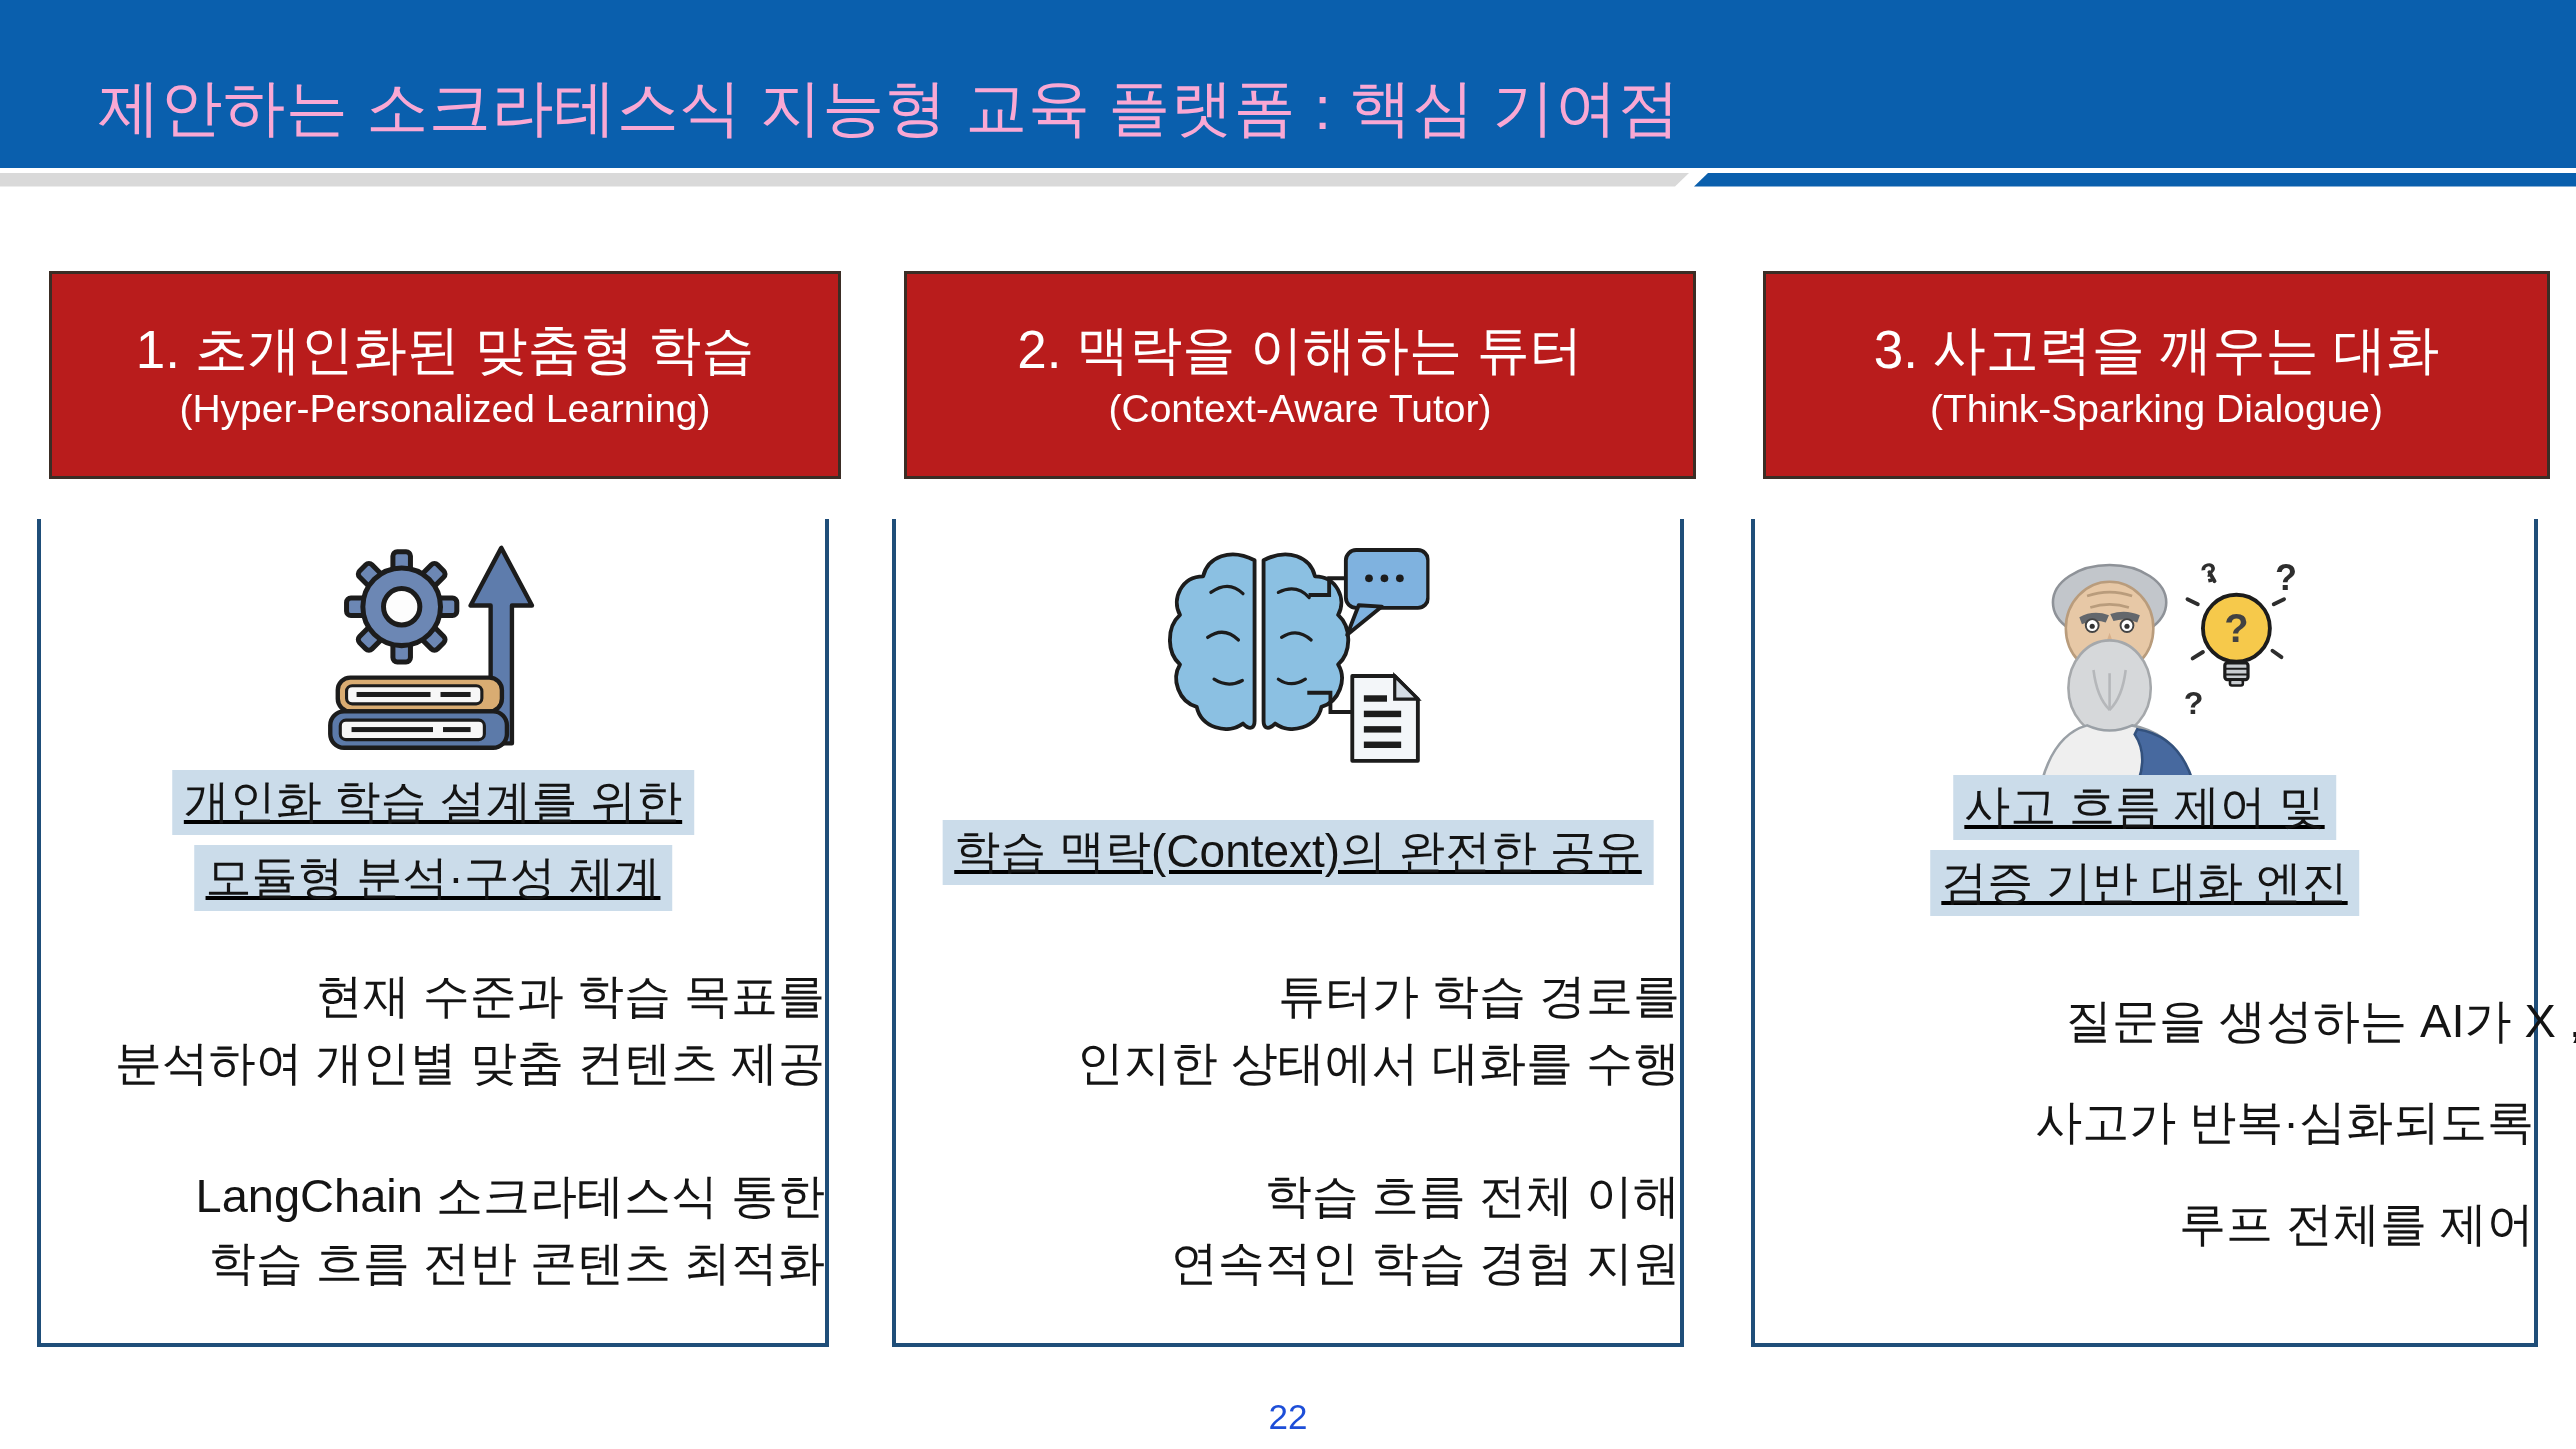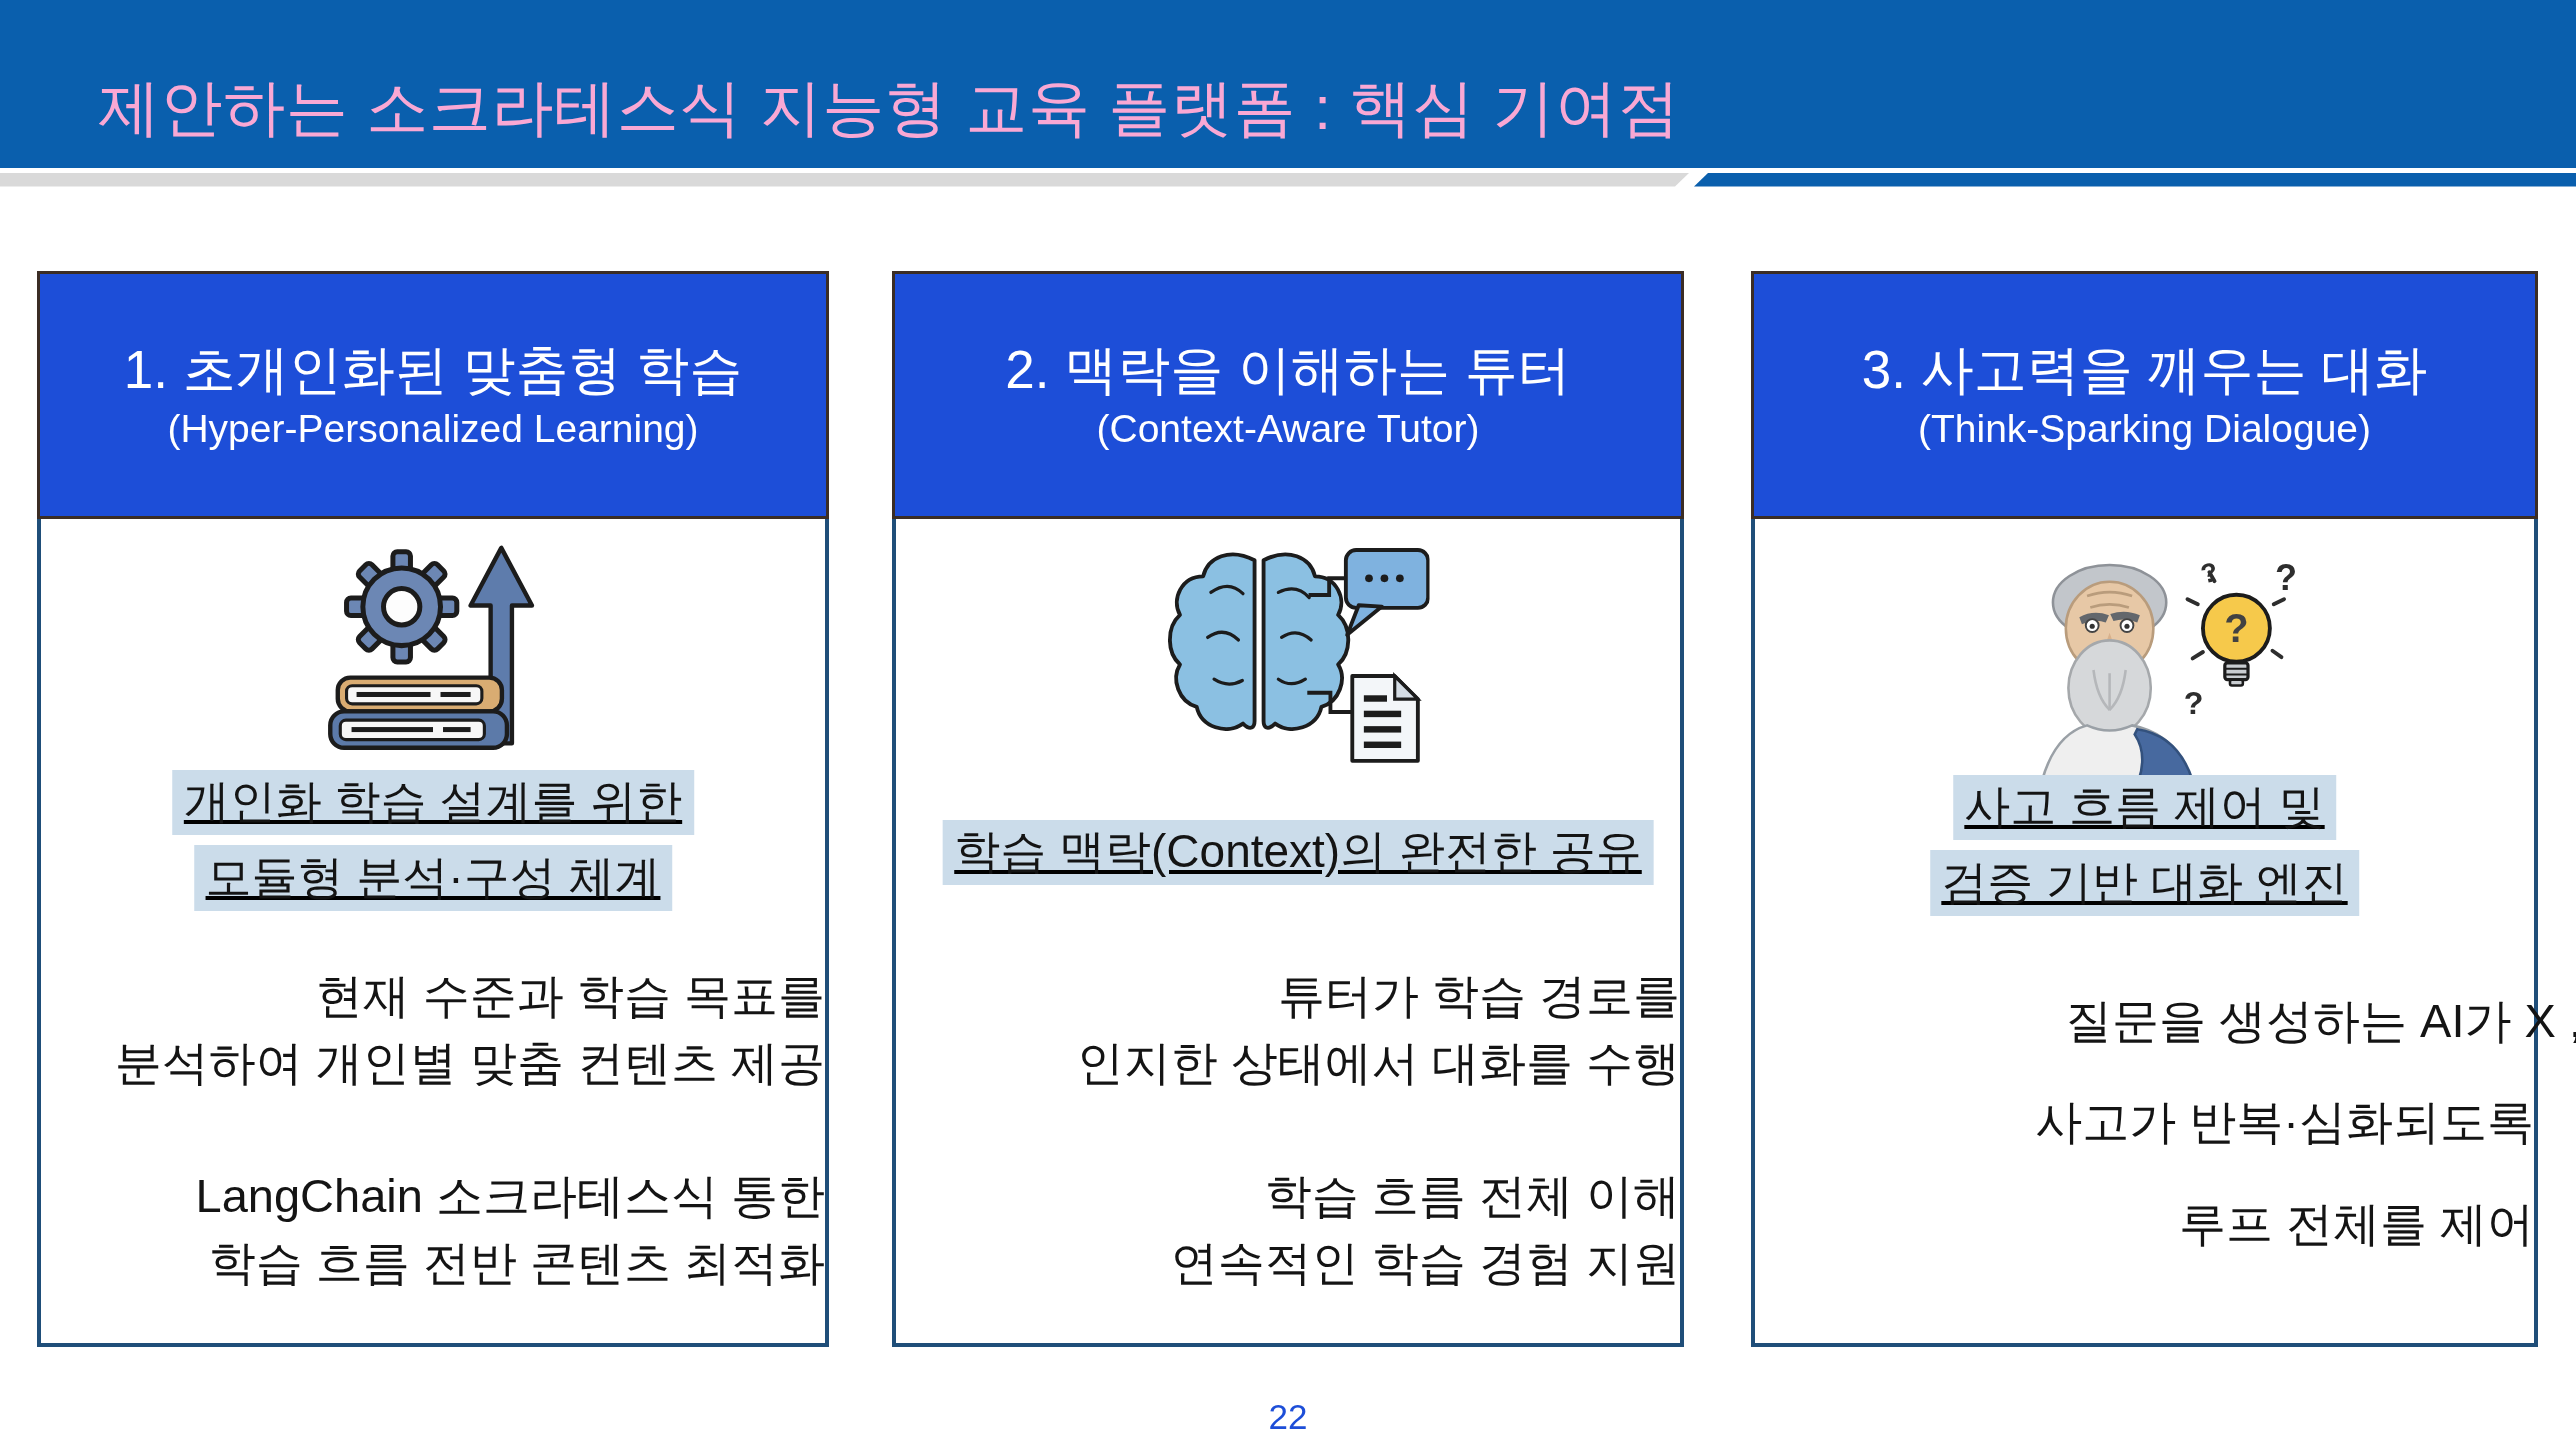--- a/index.html
+++ b/index.html
@@ -13,21 +13,21 @@
     clip-path:polygon(0 0,100% 0,calc(100% - 14px) 100%,0 100%);}
   .stripe-blue{position:absolute;left:1694px;top:173px;width:882px;height:13.5px;background:#0A5FAD;
     clip-path:polygon(14px 0,100% 0,100% 100%,0 100%);}
 
   
   .card{position:absolute;top:271px;height:1076px;}
   .card-1{left:37px;width:792px;}
   .card-2{left:892px;width:792px;}
   .card-3{left:1751px;width:787px;}
 
-  .card-header{position:absolute;left:0;top:0;width:100%;height:248px;background:#1d4ed8;
+  .card-header{position:absolute;left:12px;top:0;width:100%;height:208px;background:#b91c1c;
     border:3.9px solid #3B2D25;box-sizing:border-box;display:flex;flex-direction:column;
     justify-content:center;align-items:center;gap:13px;color:#ffffff;text-align:center;}
   .card-title-ko{font-size:53px;line-height:1;white-space:nowrap;}
   .card-title-en{font-size:39px;line-height:1;white-space:nowrap;}
 
   .card-body{position:absolute;left:0;top:248px;width:100%;height:828px;background:#ffffff;
     border:4.5px solid #1F4E79;border-top:none;box-sizing:border-box;}
 
   .icon-wrap{position:absolute;top:22px;left:50%;transform:translateX(-50%);}
 

